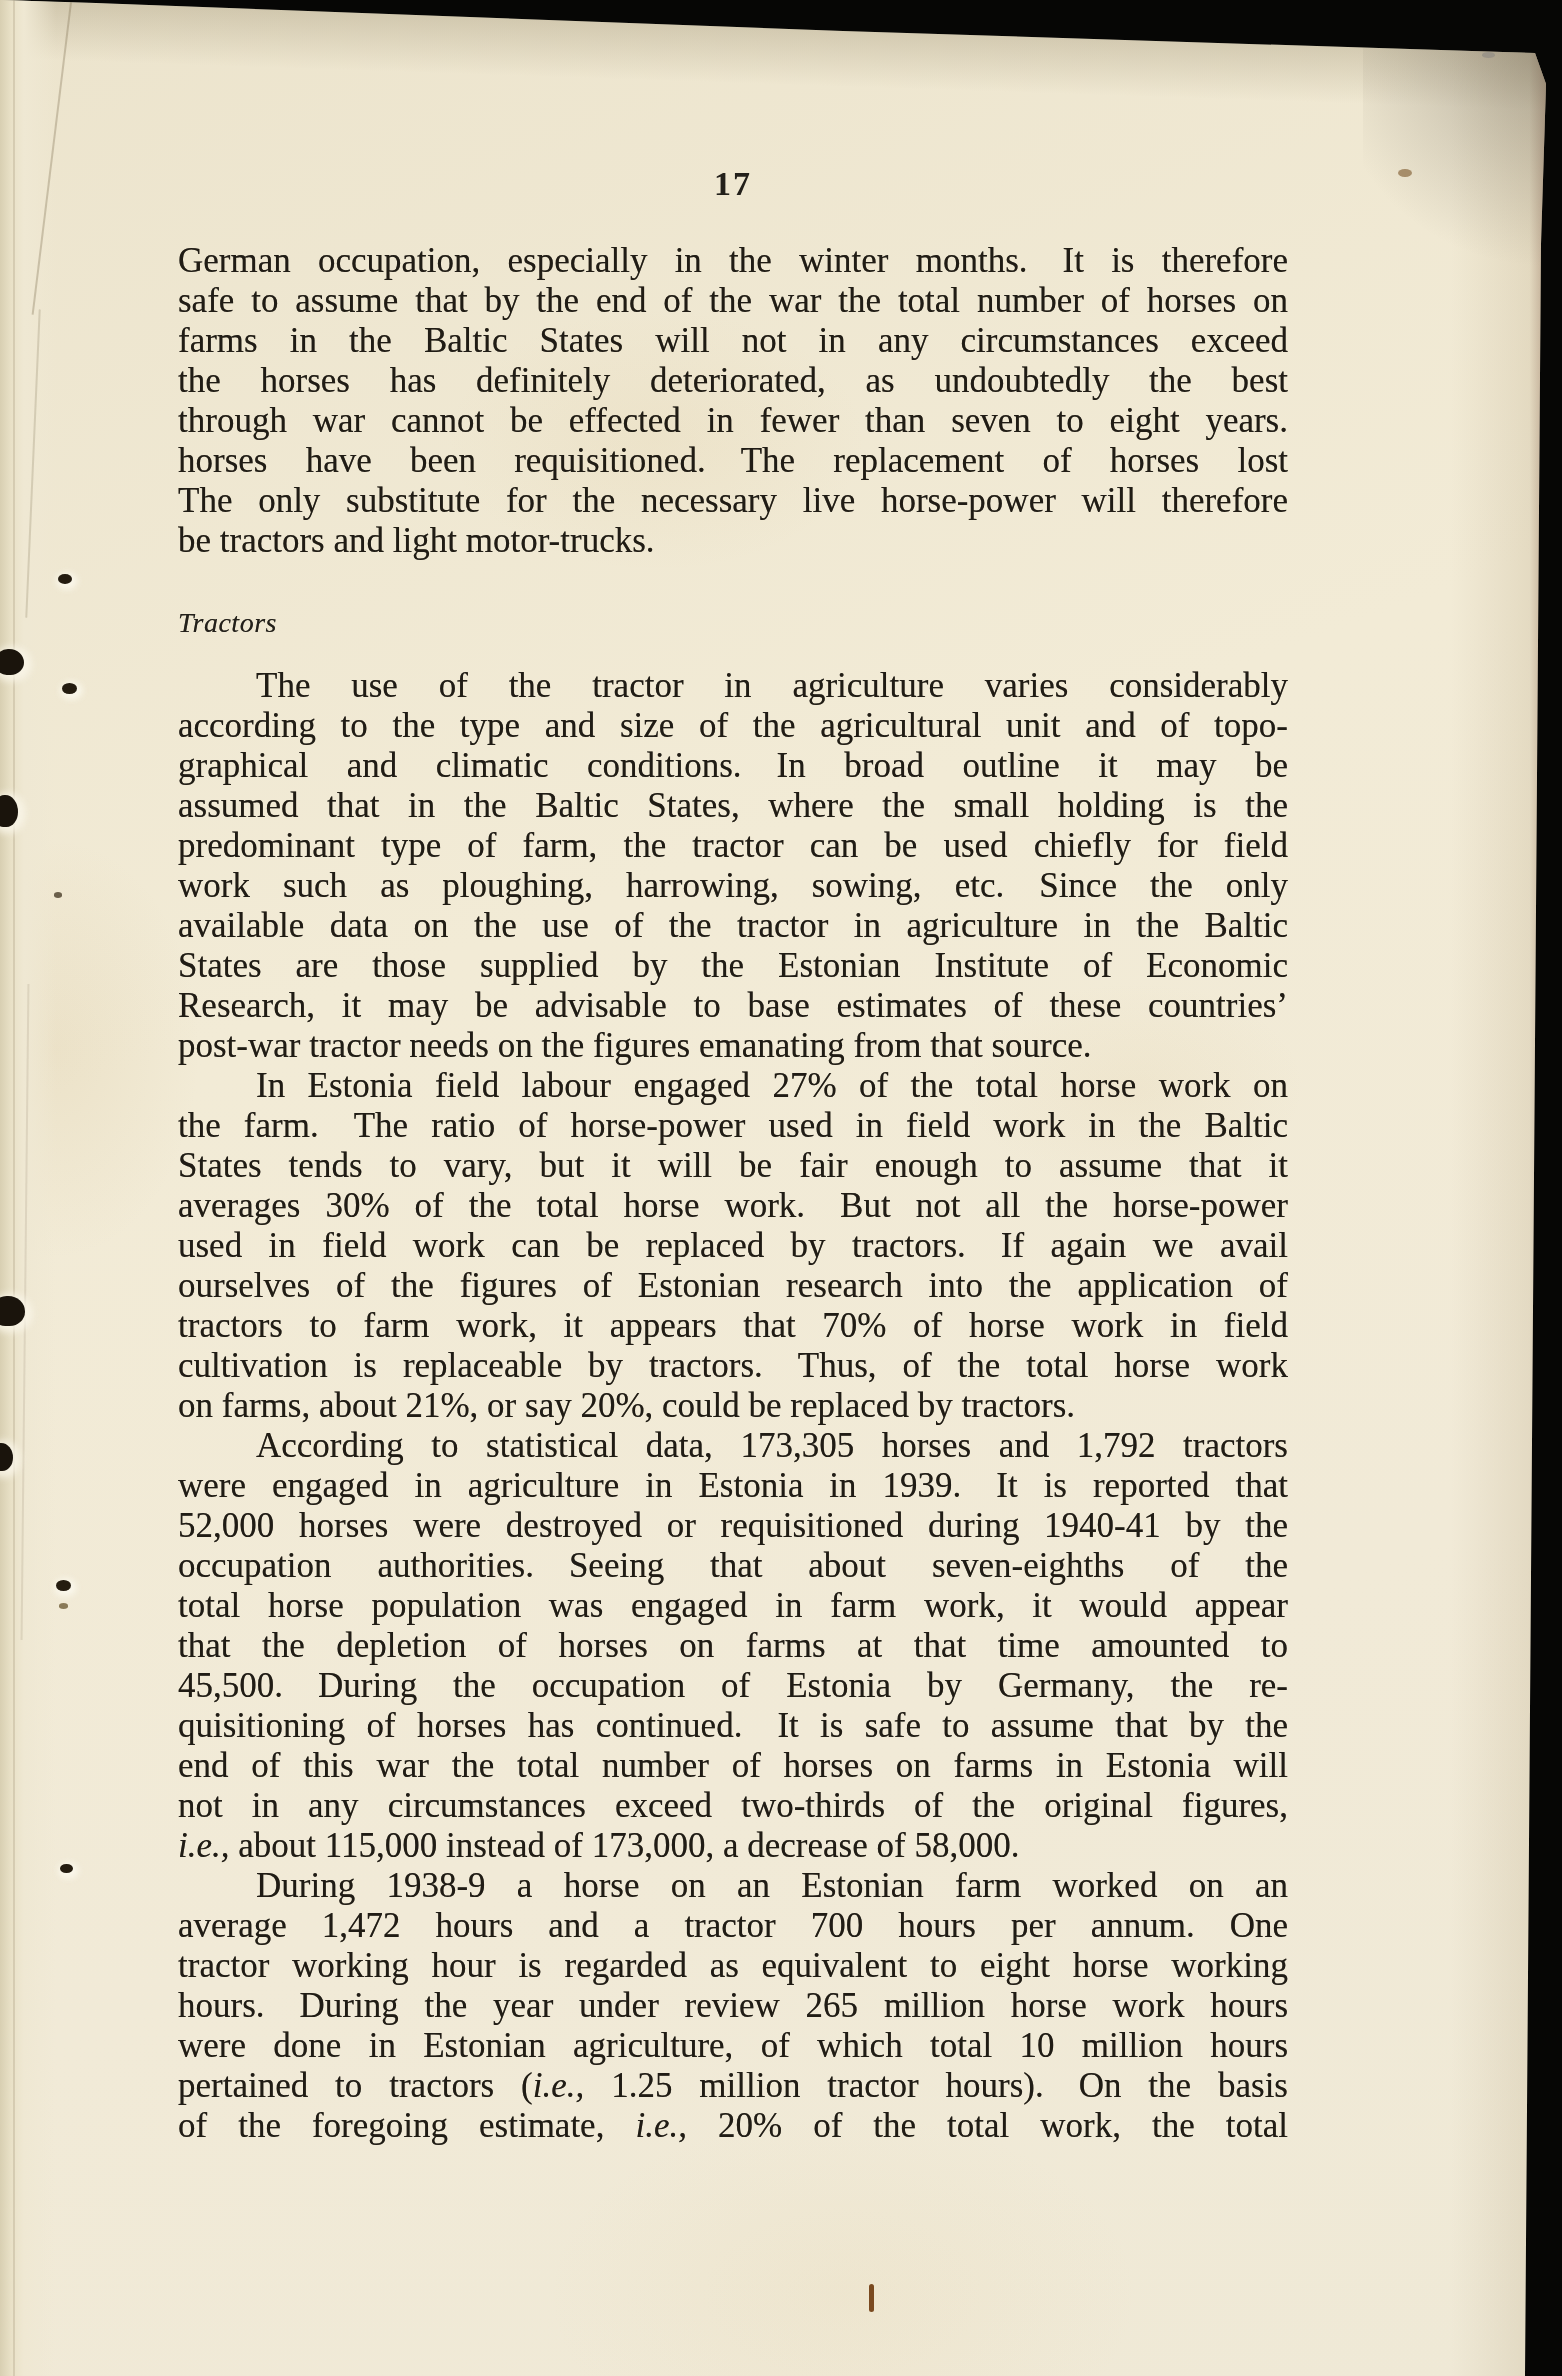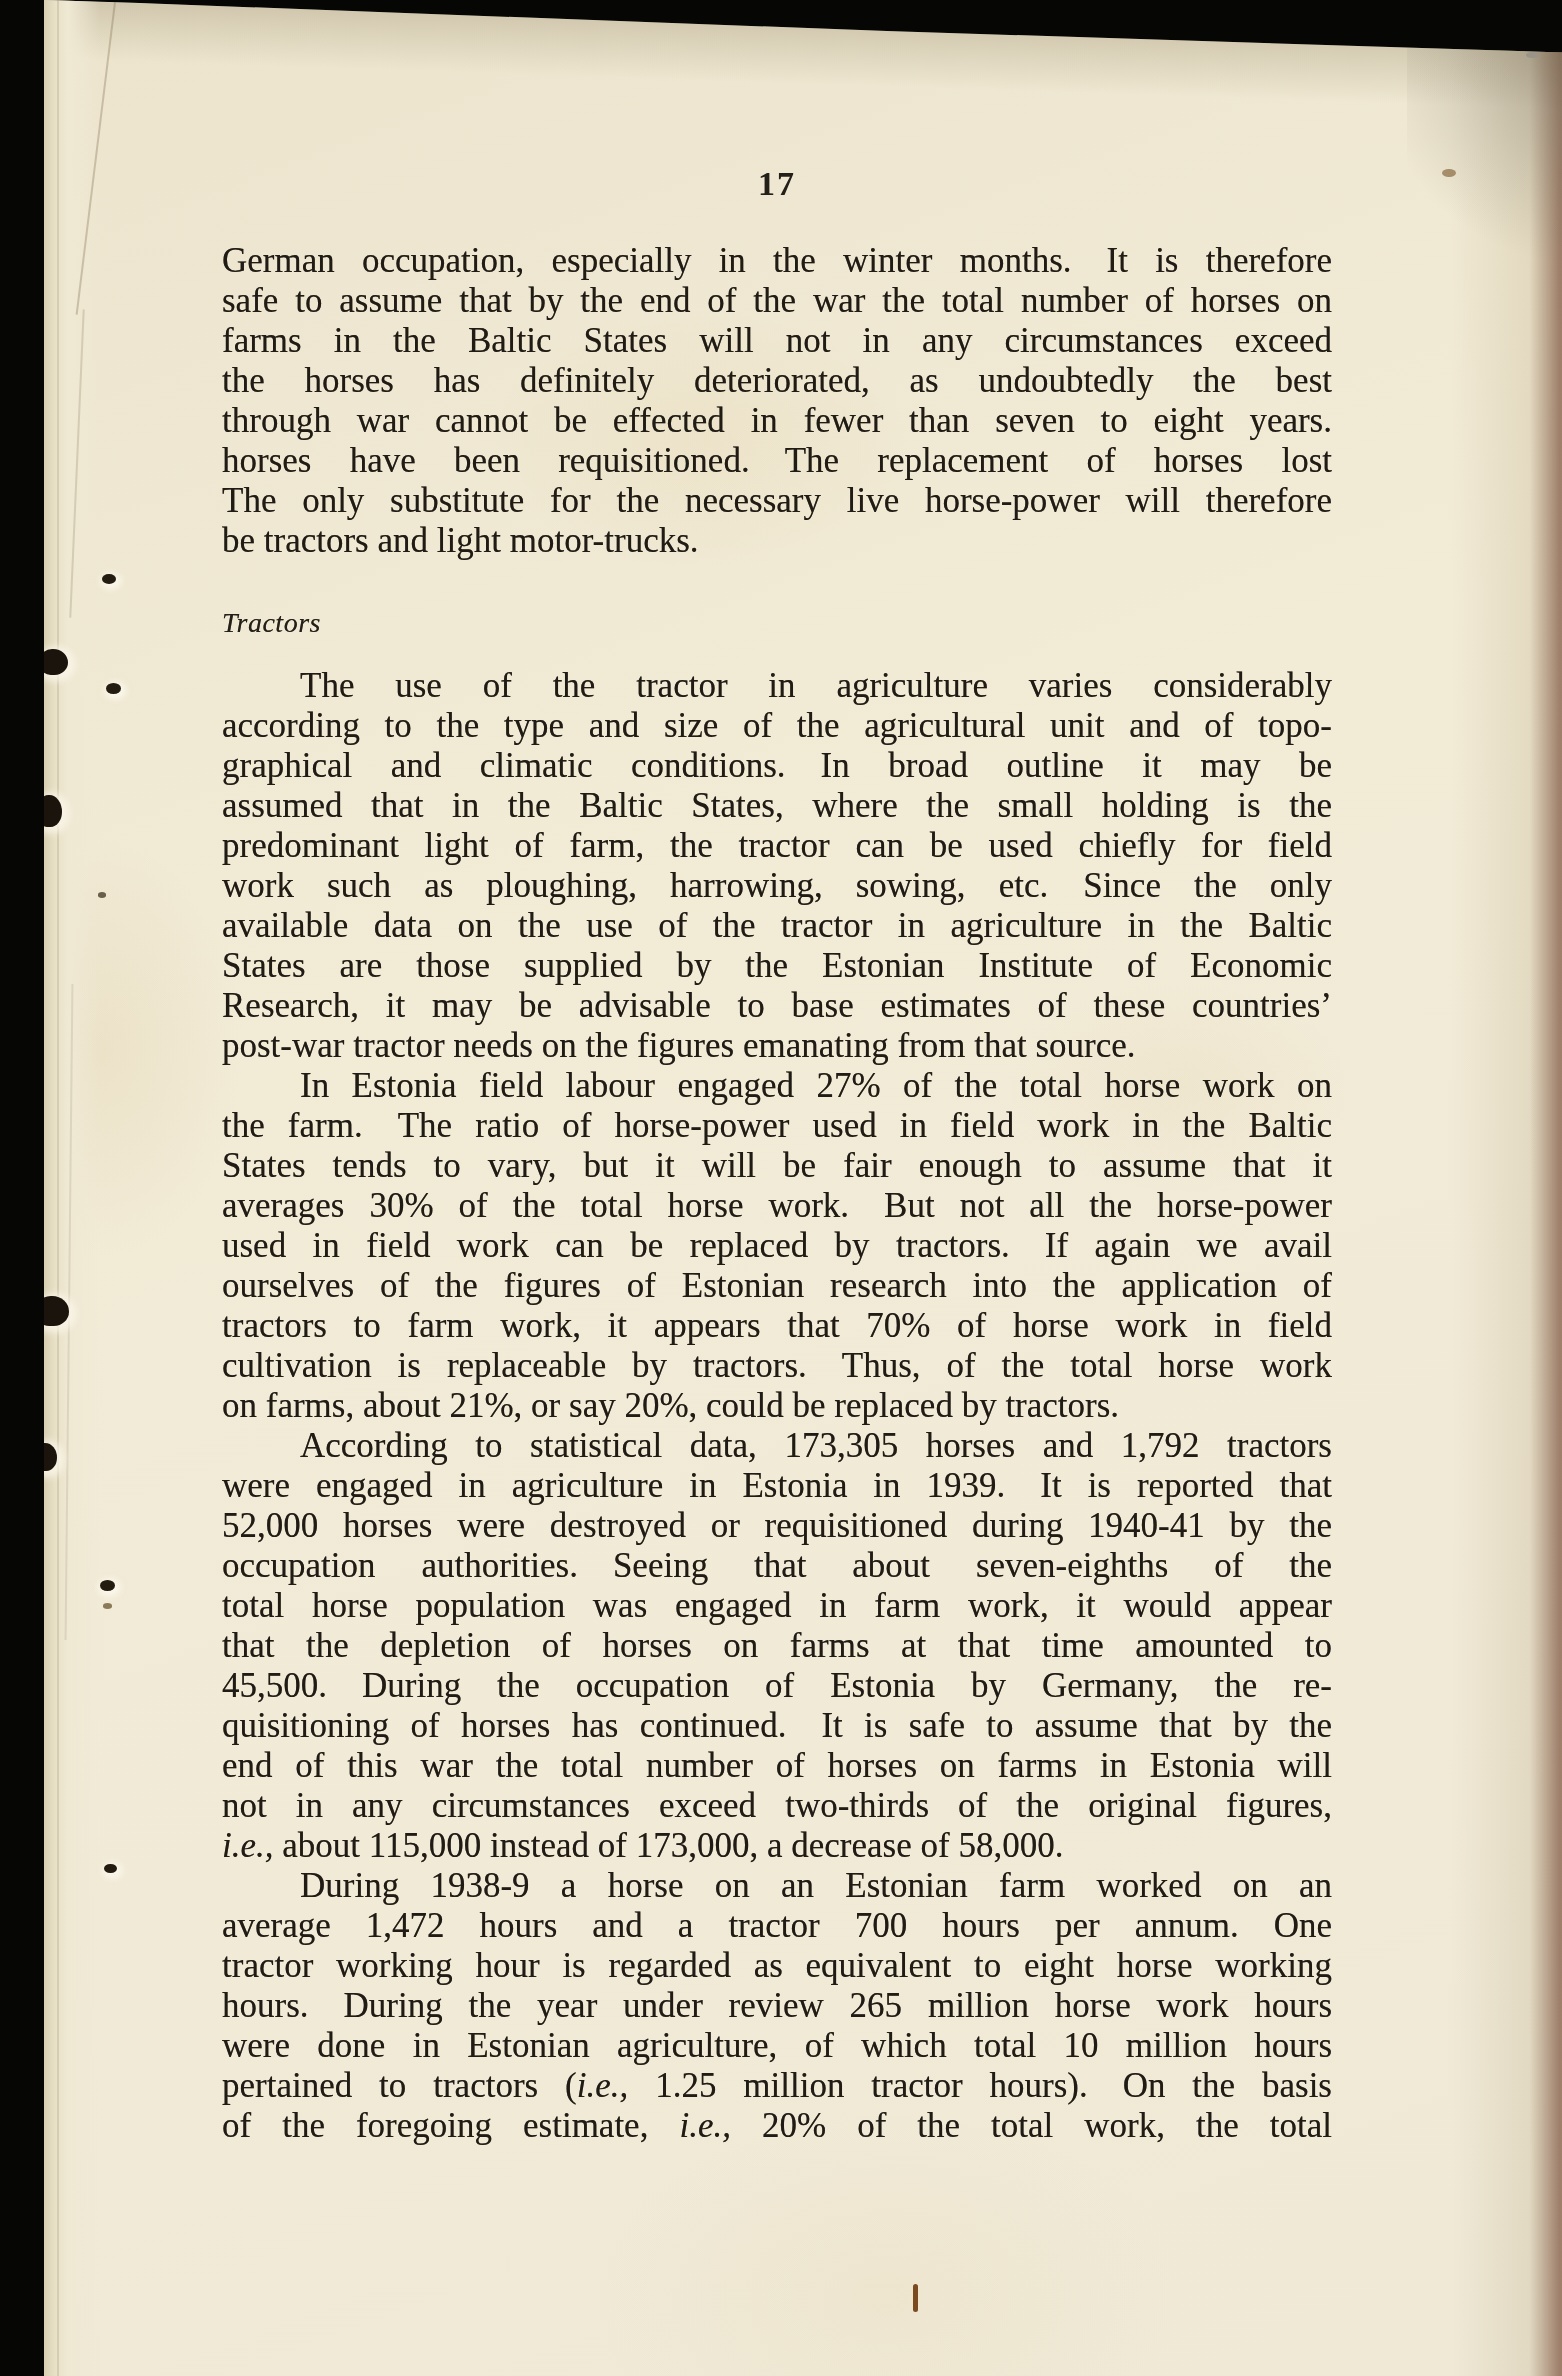--- a/index.html
+++ b/index.html
@@ -6,21 +6,21 @@
   .stage{position:relative;width:1563px;height:2376px;overflow:hidden;background:#060605;
          font-family:"Liberation Serif","DejaVu Serif",serif;}
   
   .page{position:absolute;inset:0;
     background:
       radial-gradient(ellipse 300px 187px at 656px 440px, rgba(208,178,118,.10), transparent 70%),
       radial-gradient(ellipse 244px 150px at 1134px 1087px, rgba(208,178,118,.09), transparent 70%),
       radial-gradient(ellipse 206px 300px at 56px 1049px, rgba(190,160,100,.12), transparent 70%),
       radial-gradient(ellipse 394px 244px at 843px 2295px, rgba(220,195,140,.10), transparent 75%),
       linear-gradient(160deg,#ece4cd 0%,#f2ebd6 38%,#f1ead7 70%,#efe9d6 100%);
-    clip-path:polygon(0px 0px,89px 2.8px,843px 31px,1535px 53px,1546px 84px,1541px 244px,1525px 2376px,0px 2376px);margin-left:44px;}
+    clip-path:polygon(0px 0px,89px 2.8px,843px 31px,1535px 53px,1546px 84px,1541px 244px,1525px 2376px,0px 2376px);}
   
   .top-shade{position:absolute;left:0;top:0;width:1563px;height:84px;
     background:linear-gradient(to bottom, rgba(110,95,60,.22), rgba(110,95,60,0) 70%);
     transform:rotate(1.9deg);transform-origin:0 0;}
   
   .edge-left{position:absolute;left:0;top:0;width:60px;height:2376px;
     background:linear-gradient(90deg,#d8cfb2 0px,#e9e1c7 11.2px,#efe8d3 24px,rgba(241,235,215,0) 56px);}
   .crease{position:absolute;background:rgba(120,105,75,.32);}
   .crease.c1{left:71px;top:-5.6px;width:1.9px;height:323px;transform:rotate(7deg);transform-origin:top;}
   .crease.c2{left:32px;top:309px;width:1.9px;height:309px;transform:rotate(2.5deg);border-radius:1.9px;background:rgba(120,105,75,.22);}
@@ -95,21 +95,21 @@
         <div class="line l">be tractors and light motor-trucks.</div>
       </div>
 
       <div class="heading">Tractors</div>
 
       <div class="para">
         <div class="line j ind">The use of the tractor in agriculture varies considerably</div>
         <div class="line j">according to the type and size of the agricultural unit and of topo-</div>
         <div class="line j">graphical and climatic conditions. In broad outline it may be</div>
         <div class="line j">assumed that in the Baltic States, where the small holding is the</div>
-        <div class="line j">predominant light of farm, the tractor can be used chiefly for field</div>
+        <div class="line j">predominant type of farm, the tractor can be used chiefly for field</div>
         <div class="line j">work such as ploughing, harrowing, sowing, etc. Since the only</div>
         <div class="line j">available data on the use of the tractor in agriculture in the Baltic</div>
         <div class="line j">States are those supplied by the Estonian Institute of Economic</div>
         <div class="line j">Research, it may be advisable to base estimates of these countries’</div>
         <div class="line l">post-war tractor needs on the figures emanating from that source.</div>
       </div>
 
       <div class="para">
         <div class="line j ind">In Estonia field labour engaged 27% of the total horse work on</div>
         <div class="line j">the farm. The ratio of horse-power used in field work in the Baltic</div>

